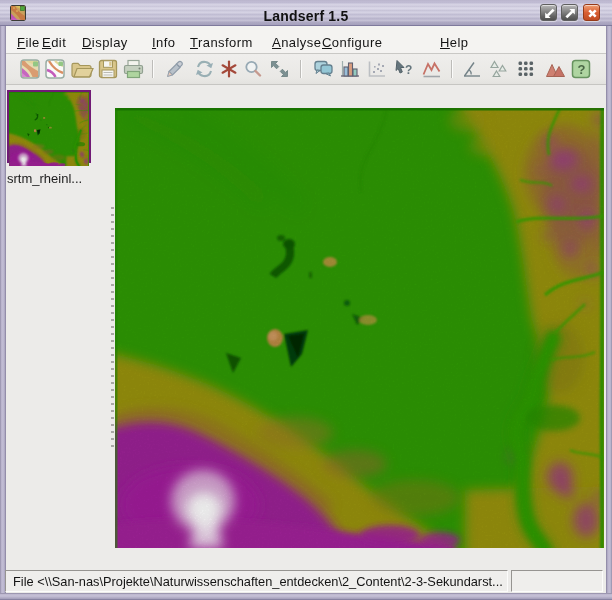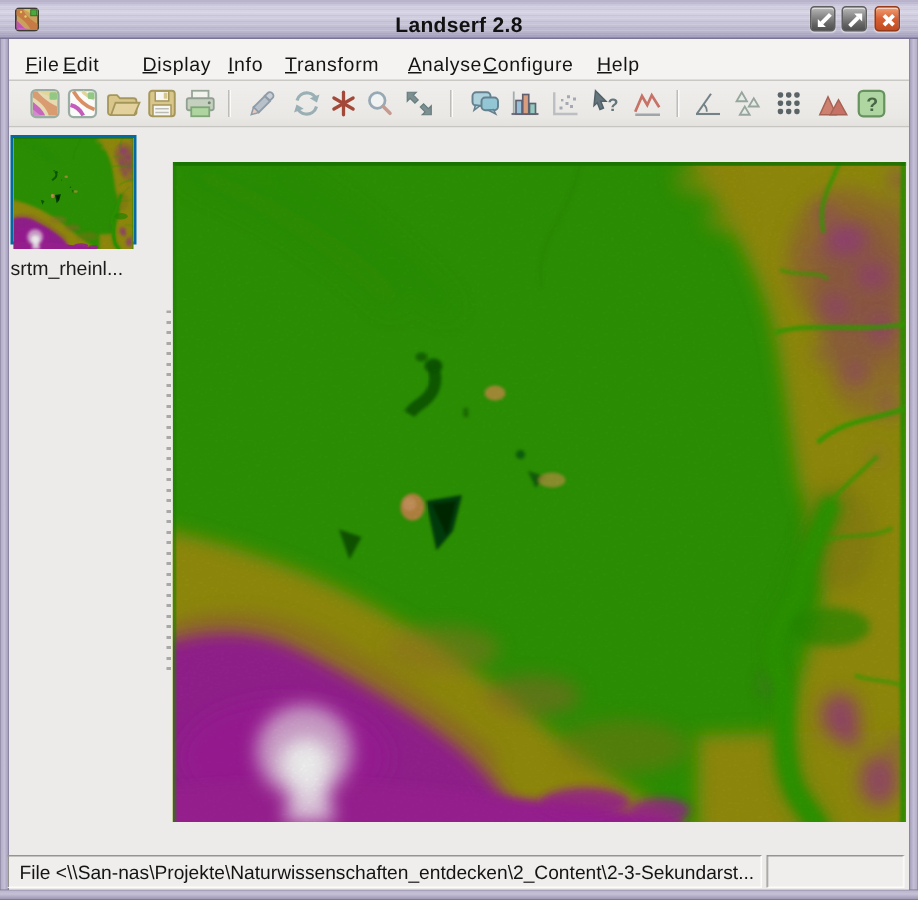--- a/index.html
+++ b/index.html
@@ -26,35 +26,35 @@
  background:linear-gradient(180deg,#7d7794 0,#bcb6cd 1px,#c6c1d7 3px,#a29cb8 6px,#6e6a8c 7px)}
 
 #menubar{position:absolute;left:6px;top:26px;width:600px;height:28px;background:#f4f3f1;border-bottom:1px solid #c9c8c5;color:#141414;font-size:13px;letter-spacing:.45px}
 #menubar span{position:absolute;top:9px}
 
 #toolbar{position:absolute;left:6px;top:54px;width:600px;height:31px;background:linear-gradient(180deg,#efeeec 0,#e9e8e5 80%,#e3e2df 100%);border-bottom:1px solid #c6c5c2}
 #toolbar svg{position:absolute;top:4px;opacity:.92}
 .tsep{position:absolute;top:6px;width:1px;height:18px;background:#bdbcb9;box-shadow:1px 0 0 #fbfbfa}
 
 #content{position:absolute;left:6px;top:85px;width:600px;height:508px;background:#ecebe9}
-#thumbbox{position:absolute;left:7px;top:90px;width:84px;height:73px;border:2px solid #0369a1;background:#f2f1ef}
+#thumbbox{position:absolute;left:7px;top:90px;width:84px;height:73px;border:2px solid #701a75;background:#f2f1ef}
 #thumbimg{position:absolute;left:0;top:0;width:80px;height:74px;overflow:hidden}
 #thumblabel{position:absolute;left:-2px;top:75px;width:84px;height:19px;font-size:13px;color:#1c1c1c;padding-top:4px;white-space:nowrap;overflow:hidden}
 #mapwrap{position:absolute;left:115px;top:108px;width:489px;height:440px;overflow:hidden}
 #ticks{position:absolute;left:111px;top:207px;width:3px;height:240px;
  background:repeating-linear-gradient(180deg,#a9a8a6 0 2px,rgba(0,0,0,0) 2px 7px)}
 
 .sbox{position:absolute;height:22px;top:570px;background:#efeeec;border:1px solid;border-color:#969491 #fcfcfb #fcfcfb #969491}
 #sbox1{left:5px;width:503px;font-size:12.8px;color:#141414;padding:3px 0 0 7px;white-space:nowrap;overflow:hidden}
 #sbox2{left:511px;width:92px}
 </style></head>
 <body>
 <div id="win">
   <div id="titlebar"></div>
-  <div id="title">Landserf 2.8</div>
+  <div id="title">Landserf 1.5</div>
   <svg id="ticon" width="16" height="16" viewBox="0 0 16 16">
     <rect x="0.5" y="0.5" width="15" height="15" rx="2.5" fill="#caa05c" stroke="#3c3c34" stroke-width="1.2"></rect>
     <path d="M1 5 C5.5 8 8.5 11 10.5 15 L15 15 L15 11 C10 8 7 5 5 1 L1 1 Z" fill="#c67a44"></path>
     <path d="M1 8.5 L7.5 15 L1 15 Z" fill="#c054b4"></path>
     <path d="M2 13.5 L12 14.5 L3 14.6 Z" fill="#d068c8"></path>
     <path d="M5.5 1 L15 1 L15 5 C11 4.4 8 3 5.5 1 Z" fill="#d8c05c"></path>
     <rect x="10.5" y="1.5" width="4" height="4" fill="#4ba83e" stroke="#2e6e28" stroke-width=".6"></rect>
     <circle cx="4" cy="3" r=".8" fill="#e8c85c"></circle>
       <circle cx="7" cy="6" r=".8" fill="#e8cc64"></circle>
   </svg>
@@ -74,26 +74,26 @@
       <svg width="17" height="17" viewBox="0 0 17 17">
         <path d="M4.4 6.2 L6.2 4.4 L8.5 6.7 L10.8 4.4 L12.6 6.2 L10.3 8.5 L12.6 10.8 L10.8 12.6 L8.5 10.3 L6.2 12.6 L4.4 10.8 L6.7 8.5 Z" fill="#fff"></path>
       </svg>
     </div>
   <div class="vbord" id="lbord"></div>
   <div class="vbord" id="rbord"></div>
   <div id="bbord"></div>
   <div id="menubar">
     <span style="left:11px"><u>F</u>ile</span>
     <span style="left:36px"><u>E</u>dit</span>
-    <span style="left:89px"><u>D</u>isplay</span>
+    <span style="left:76px"><u>D</u>isplay</span>
     <span style="left:146px"><u>I</u>nfo</span>
     <span style="left:184px"><u>T</u>ransform</span>
     <span style="left:266px"><u>A</u>nalyse</span>
     <span style="left:316px"><u>C</u>onfigure</span>
-    <span style="left:392px"><u>H</u>elp</span>
+    <span style="left:434px"><u>H</u>elp</span>
   </div>
   <div id="toolbar">
     <svg style="left:13px" width="22" height="22" viewBox="0 0 22 22">
         <rect x="2" y="2" width="18" height="18" rx="3" fill="#e6d9ae" stroke="#93a89e" stroke-width="1.5"></rect>
         <path d="M3,7 C8,10 12,14 13.5,19 L19,19 L19,13 C13,10 8,6 6,3 L3,3 Z" fill="#d89668"></path>
         <path d="M3,10 C7,13 10,16 11,19 L3,19 Z" fill="#c45cbc"></path>
         <path d="M7,3 L19,3 L19,7 C14,6.5 10,5 7,3 Z" fill="#e0d494"></path>
         <rect x="14" y="3.5" width="5" height="5" rx="1" fill="#8cc47c"></rect>
         <path d="M3,15 L8,19 L3,19 Z" fill="#d583cd"></path>
       </svg>

